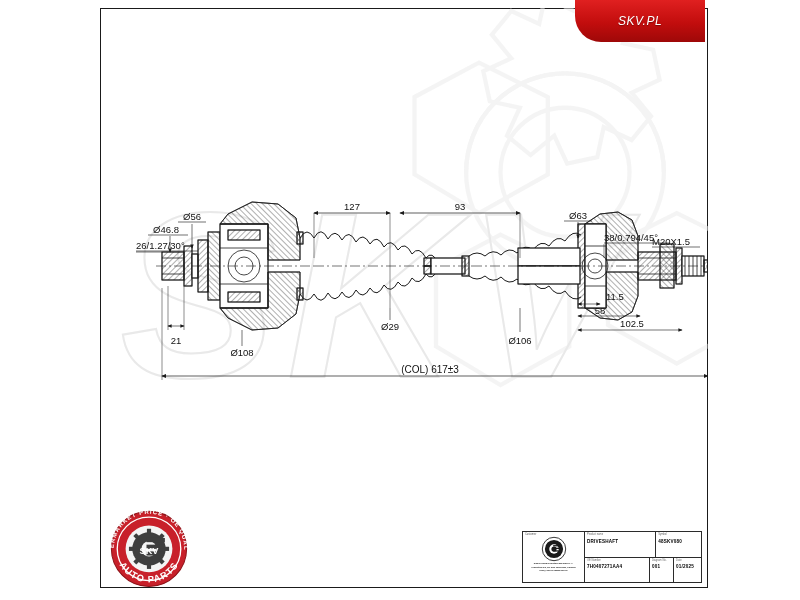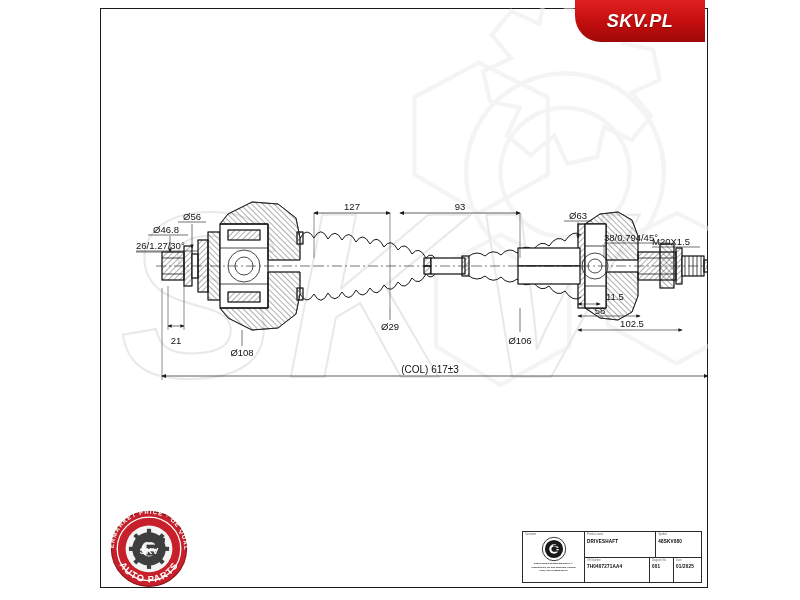--- a/index.html
+++ b/index.html
@@ -16,21 +16,21 @@
     border:1px solid #1a1a1a;box-sizing:border-box;background:transparent;
   }
   .banner{
     position:absolute;left:575px;top:0px;width:130px;height:42px;
     background:linear-gradient(180deg,#e02020 0%,#c20d0d 55%,#9e0808 100%);
     border-bottom-left-radius:26px;
     display:flex;align-items:center;justify-content:center;
     z-index:40;
   }
   .banner span{
-    color:#fff;font-weight:bold;font-style:italic;font-size:18px;
+    color:#fff;font-weight:normal;font-style:italic;font-size:12px;
     letter-spacing:.5px;font-family:"Liberation Sans",sans-serif;
     text-shadow:0 1px 1px rgba(0,0,0,.35);
   }
   
   .watermark{
     position:absolute;left:100px;top:8px;width:608px;height:580px;
     overflow:hidden;z-index:1;pointer-events:none;
   }
   .wm-text{
     position:absolute;left:20px;top:170px;

